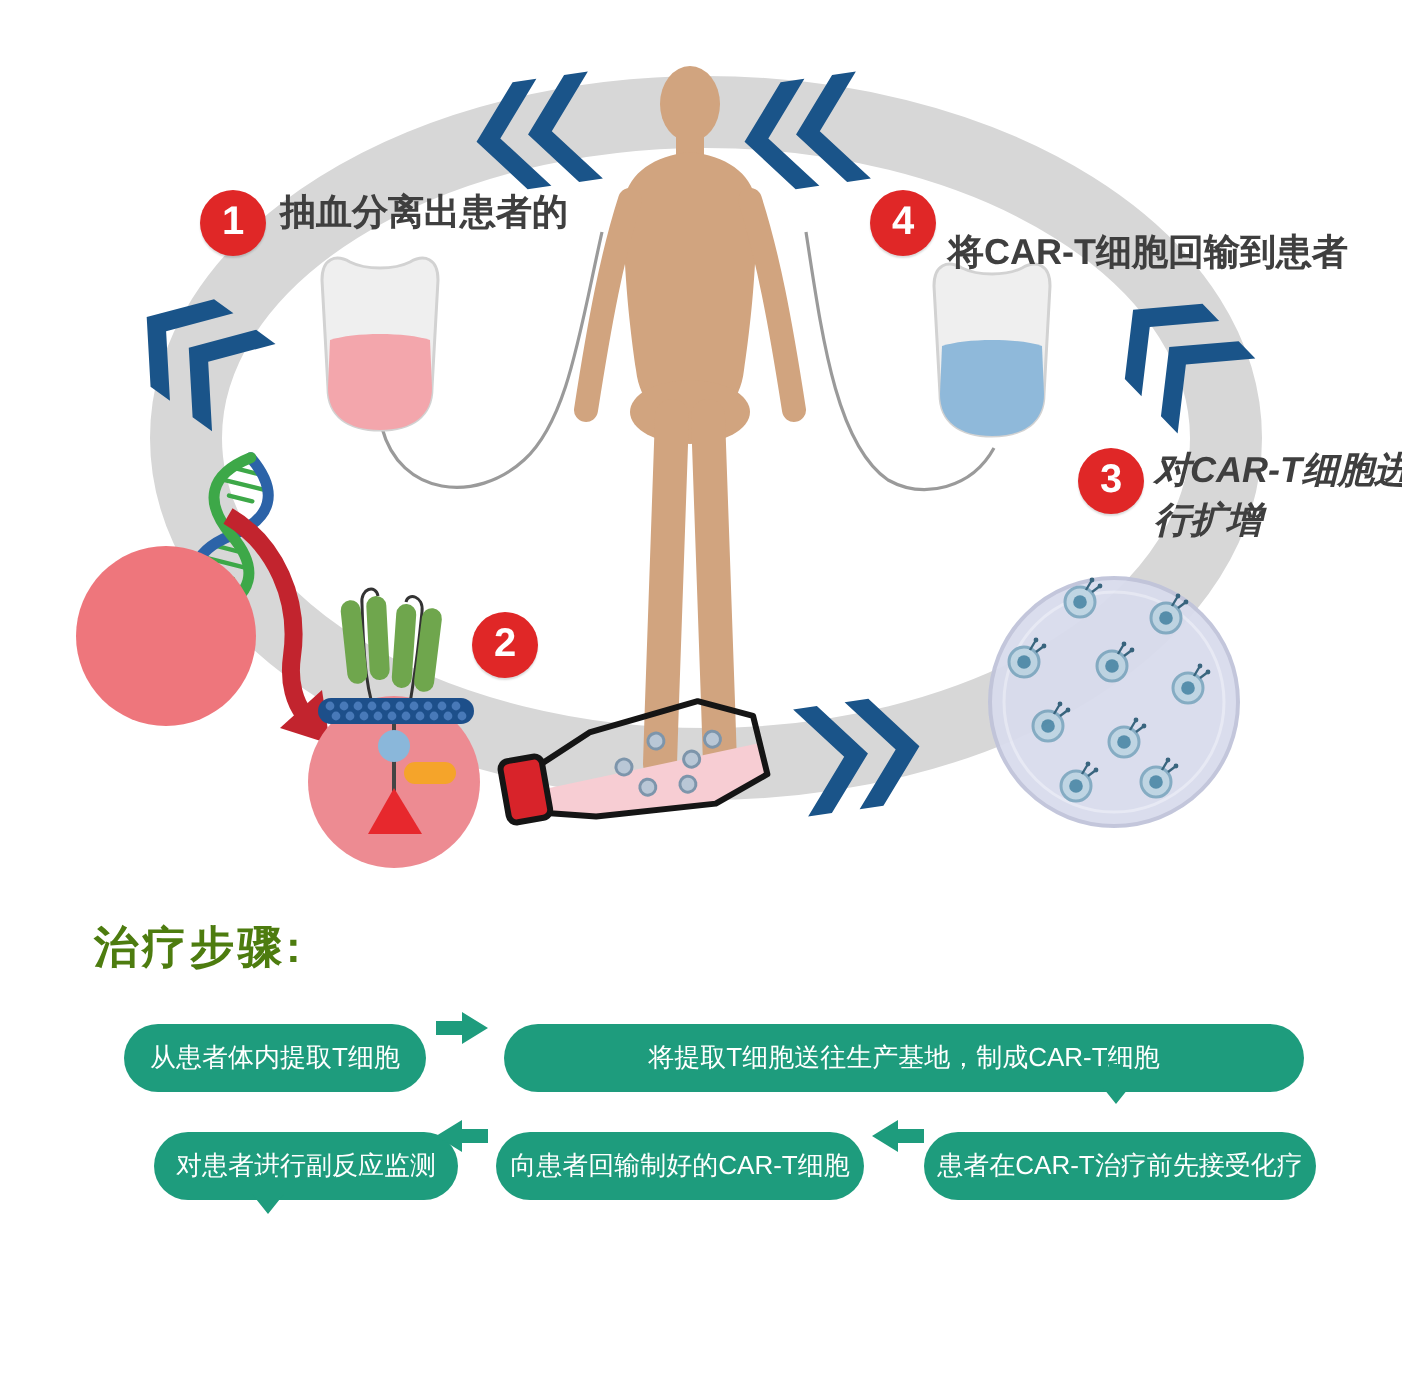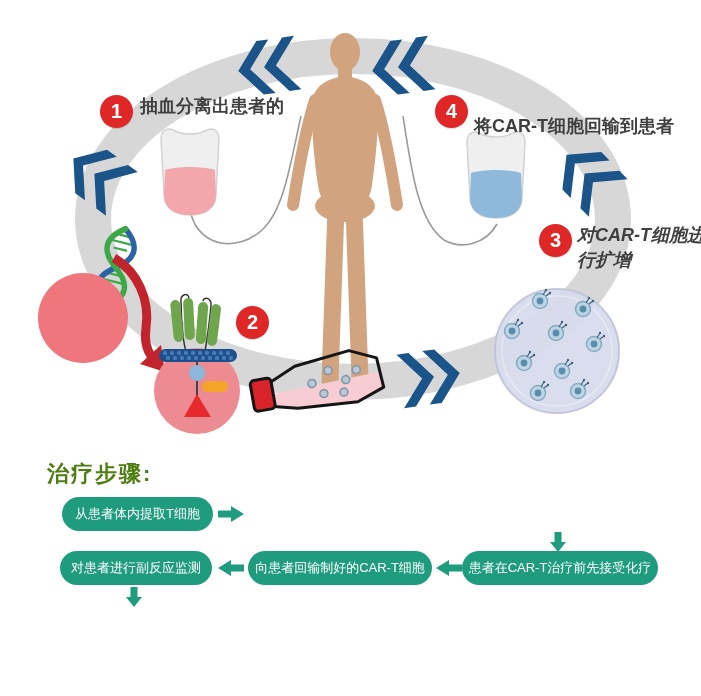--- a/index.html
+++ b/index.html
@@ -26,25 +26,25 @@
   .steplabel.l3{left:577px;top:223px;font-style:italic;}
   .steplabel.l4{left:474px;top:94px;margin-top:20px;}
   
   .flow-heading{
     position:absolute;left:36px;top:448px;margin:11px;font-size:22px;font-weight:700;
     color:#4d7c0f;letter-spacing:2px;
   }
   .pill{
     position:absolute;height:34px;background:#1e9c7d;border-radius:17px;color:#fff;
     display:flex;align-items:center;justify-content:center;font-size:13px;font-weight:500;
-    white-space:nowrap;box-sizing:border-box;padding:0 8px;
+    white-space:nowrap;box-sizing:border-box;padding:0 8px;margin-top:15px;
   }
   .pill.p1{left:62px;top:497px;width:151px;}
   .pill.p2{left:252px;top:497px;width:400px;}
-  .pill.p3{left:60px;top:551px;width:152px;}
+  .pill.p3{left:77px;top:551px;width:152px;}
   .pill.p4{left:248px;top:551px;width:184px;}
   .pill.p5{left:462px;top:551px;width:196px;}
   .pill.p6{left:62px;top:607px;width:152px;}
   .farrow{position:absolute;}
 </style>
 </head>
 <body>
 
 <div class="stage">
 
@@ -201,20 +201,21 @@
     <span class="ln">对CAR-T细胞进</span>
     <span class="ln">行扩增</span>
   </div>
   <div class="steplabel l4">
     <span class="ln">将CAR-T细胞回输到患者</span>
   </div>
 
   <h2 class="flow-heading">治疗步骤:</h2>
 
   <div class="pill p1">从患者体内提取T细胞</div>
+  <div class="pill p2">将提取T细胞送往生产基地，制成CAR-T细胞</div>
   <div class="pill p3">对患者进行副反应监测</div>
   <div class="pill p5">患者在CAR-T治疗前先接受化疗</div>
   <div class="pill p4">向患者回输制好的CAR-T细胞</div>
 
   <svg class="farrow" style="left:218px;top:506px" width="26" height="16">
     <path d="M0,4.5 H13 V0 L26,8 L13,16 V11.5 H0 Z" fill="#1e9c7d"></path>
   </svg>
   <svg class="farrow" style="left:550px;top:532px" width="16" height="20">
     <path d="M4.5,0 V10 H0 L8,20 L16,10 H11.5 V0 Z" fill="#1e9c7d"></path>
   </svg>

